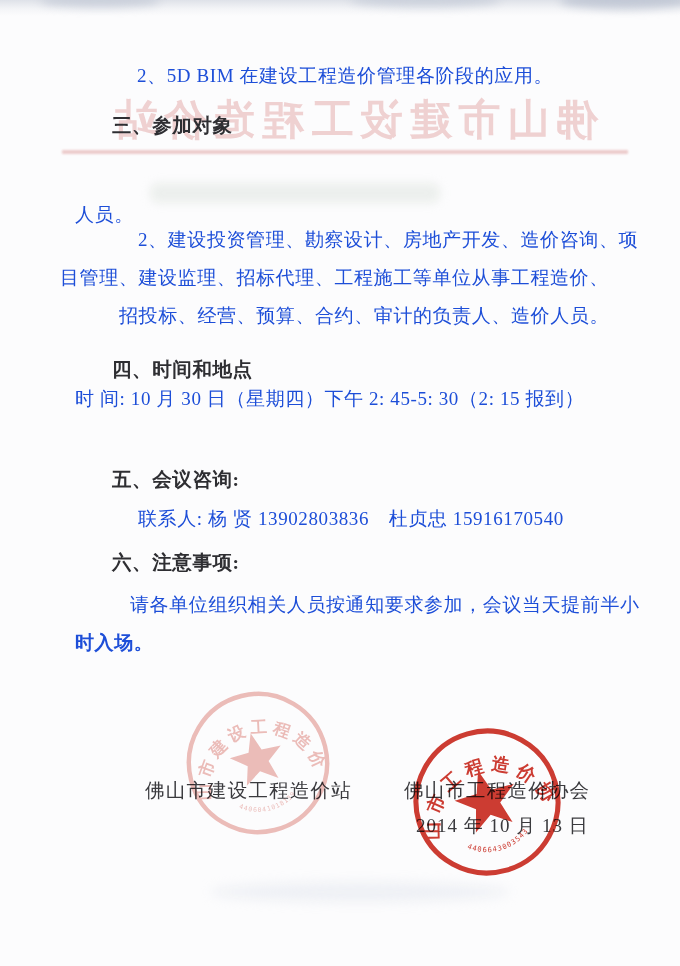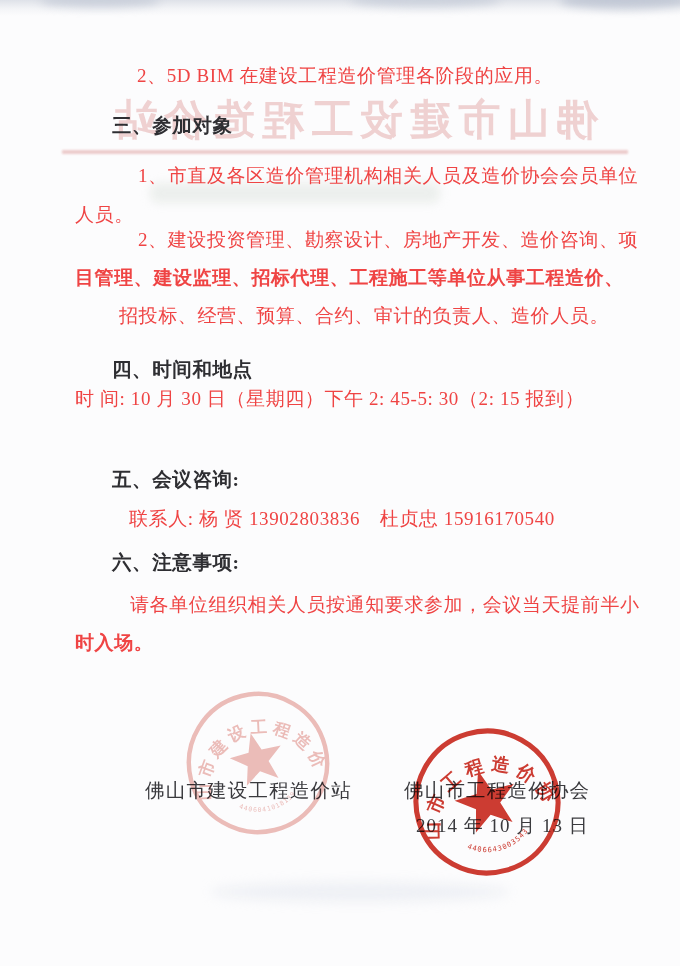--- a/index.html
+++ b/index.html
@@ -36,21 +36,21 @@
   }
   .watermark-rule {
     position: absolute; top: 150px; left: 62px; width: 566px; height: 4px;
     background: #eac3c3; opacity: 0.85; filter: blur(0.8px);
   }
 
   
   .line {
     position: absolute;
     font-size: 19px; line-height: 22px; letter-spacing: 0.6px;
-    white-space: nowrap; color: #ef4444;
+    white-space: nowrap; color: #1d4ed8;
   }
   .heading { font-weight: 700; font-size: 19.5px; color: #2e2e32; }
 
   
   .footer-org {
     position: absolute; font-size: 19.5px; letter-spacing: 1.2px;
     white-space: nowrap; color: #3a3a3e; z-index: 3;
   }
   .footer-date {
     position: absolute; font-size: 19px; letter-spacing: 1px;
@@ -75,29 +75,28 @@
   <div class="scan-blob blob-b"></div>
   <div class="scan-blob blob-c"></div>
   <div class="scan-blob blob-d"></div>
   <div class="scan-blob blob-e"></div>
 
   <div class="watermark-title">佛山市建设工程造价站</div>
   <div class="watermark-rule"></div>
 
   <div class="line" style="top:65px;  left:137px;">2、5D BIM 在建设工程造价管理各阶段的应用。</div>
   <div class="line heading" style="top:115px; left:112px;">三、参加对象</div>
-  <div class="line" style="top:165px; left:138px;">1、市直及各区造价管理机构相关人员及造价协会会员单位</div>
   <div class="line" style="top:204px; left:75px;">人员。</div>
   <div class="line" style="top:229px; left:138px;">2、建设投资管理、勘察设计、房地产开发、造价咨询、项</div>
-  <div class="line" style="top:267px; left:75px;font-weight:bold;">目管理、建设监理、招标代理、工程施工等单位从事工程造价、</div>
+  <div class="line" style="top:267px; left:60px;">目管理、建设监理、招标代理、工程施工等单位从事工程造价、</div>
   <div class="line" style="top:305px; left:75px;margin-left:44px;">招投标、经营、预算、合约、审计的负责人、造价人员。</div>
   <div class="line heading" style="top:349px; left:112px;margin-top:10px;">四、时间和地点</div>
   <div class="line" style="top:388px; left:75px;">时 间: 10 月 30 日（星期四）下午 2: 45-5: 30（2: 15 报到）</div>
   <div class="line heading" style="top:469px; left:112px;">五、会议咨询:</div>
-  <div class="line" style="top:508px; left:129px;">联系人: 杨 贤 13902803836　杜贞忠 15916170540</div>
+  <div class="line" style="top:508px; left:138px;">联系人: 杨 贤 13902803836　杜贞忠 15916170540</div>
   <div class="line heading" style="top:552px; left:112px;">六、注意事项:</div>
   <div class="line" style="top:594px; left:130px;">请各单位组织相关人员按通知要求参加，会议当天提前半小</div>
   <div class="line" style="top:632px; left:75px;font-weight:bold;">时入场。</div>
 
   <div class="footer-org" style="top:777px; left:145px;">佛山市建设工程造价站</div>
   <div class="footer-org" style="top:777px; left:404px;">佛山市工程造价协会</div>
   <div class="footer-date" style="top:813px; left:416px;">2014 年 10 月 13 日</div>
 
   <div class="seal seal-left">
     <svg viewBox="0 0 150 150">

